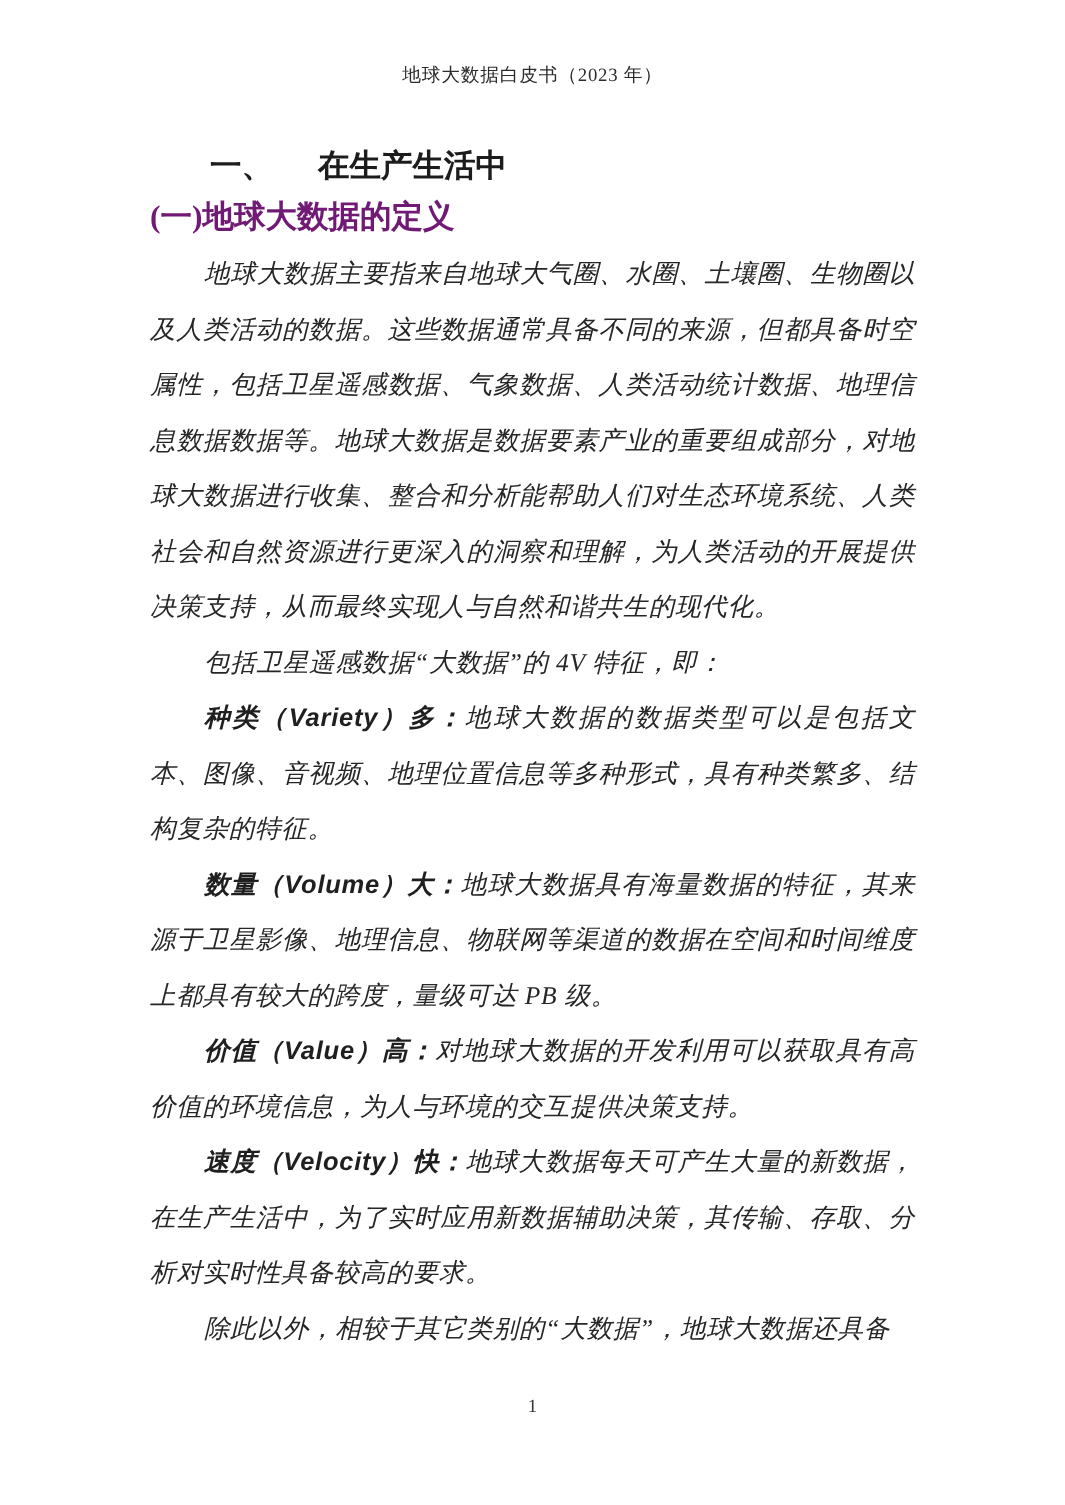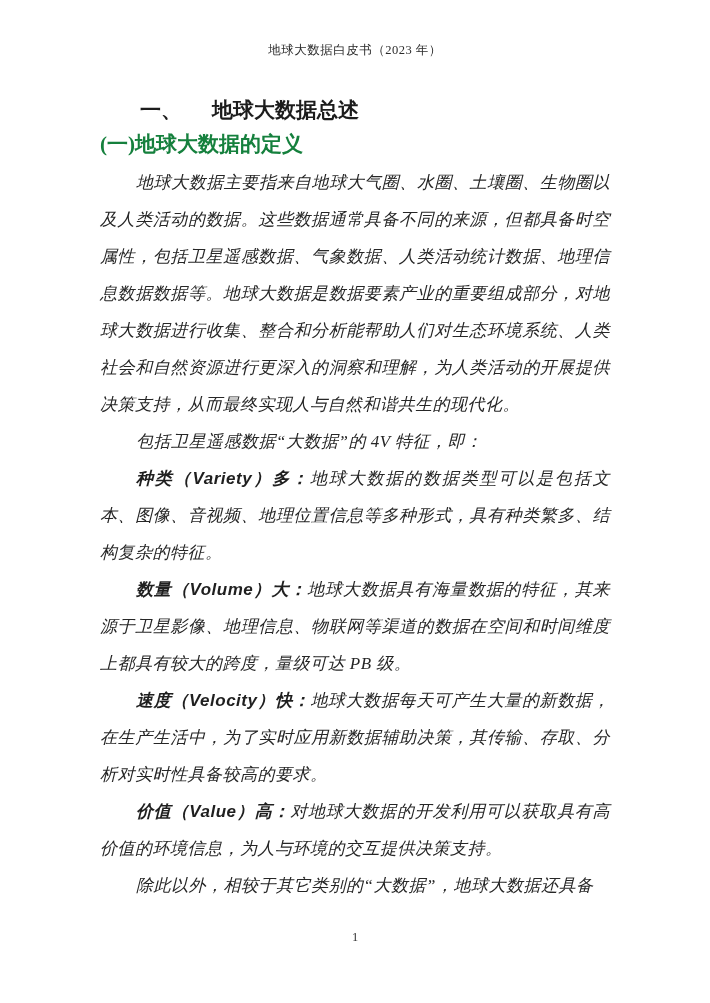--- a/index.html
+++ b/index.html
@@ -37,21 +37,21 @@
   }
   .section-number {
     display: inline-block;
     margin-right: 30px;
   }
   .subsection-heading {
     margin: 0;
     font-size: 21px;
     font-weight: bold;
     line-height: 34px;
-    color: #15803d;
+    color: #701a75;
   }
   .doc-body {
     margin-top: 3px;
   }
   .para {
     margin: 0;
     font-size: 17px;
     line-height: 37px;
     text-align: justify;
     text-justify: inter-ideograph;
@@ -76,37 +76,37 @@
     color: #333333;
   }
 </style>
 </head>
 <body>
 
 <div class="page">
 
   <div class="doc-header">地球大数据白皮书（2023 年）</div>
 
-  <h1 class="section-heading"><span class="section-number">一、</span><span class="section-title">地球大数据总述</span></h1>
+  <h1 class="section-heading"><span class="section-number">一、</span><span class="section-title">在生产生活中</span></h1>
 
   <h2 class="subsection-heading">(一)地球大数据的定义</h2>
 
   <div class="doc-body">
 
     <p class="para"><span class="lead"></span><span>地球大数据主要指来自地球大气圈、水圈、土壤圈、生物圈以及人类活动的数据。这些数据通常具备不同的来源，但都具备时空属性，包括卫星遥感数据、气象数据、人类活动统计数据、地理信息数据数据等。地球大数据是数据要素产业的重要组成部分，对地球大数据进行收集、整合和分析能帮助人们对生态环境系统、人类社会和自然资源进行更深入的洞察和理解，为人类活动的开展提供决策支持，从而最终实现人与自然和谐共生的现代化。</span></p>
 
     <p class="para"><span class="lead"></span><span>包括卫星遥感数据“大数据”的 4V 特征，即：</span></p>
 
     <p class="para"><span class="lead">种类（Variety）多：</span><span>地球大数据的数据类型可以是包括文本、图像、音视频、地理位置信息等多种形式，具有种类繁多、结构复杂的特征。</span></p>
 
     <p class="para"><span class="lead">数量（Volume）大：</span><span>地球大数据具有海量数据的特征，其来源于卫星影像、地理信息、物联网等渠道的数据在空间和时间维度上都具有较大的跨度，量级可达 PB 级。</span></p>
 
+    <p class="para"><span class="lead">价值（Value）高：</span><span>对地球大数据的开发利用可以获取具有高价值的环境信息，为人与环境的交互提供决策支持。</span></p>
+
     <p class="para"><span class="lead">速度（Velocity）快：</span><span>地球大数据每天可产生大量的新数据，在生产生活中，为了实时应用新数据辅助决策，其传输、存取、分析对实时性具备较高的要求。</span></p>
-
-    <p class="para"><span class="lead">价值（Value）高：</span><span>对地球大数据的开发利用可以获取具有高价值的环境信息，为人与环境的交互提供决策支持。</span></p>
 
     <p class="para"><span class="lead"></span><span>除此以外，相较于其它类别的“大数据”，地球大数据还具备</span></p>
 
   </div>
 
   <div class="doc-footer">1</div>
 
 </div>
 
 </body></html>

